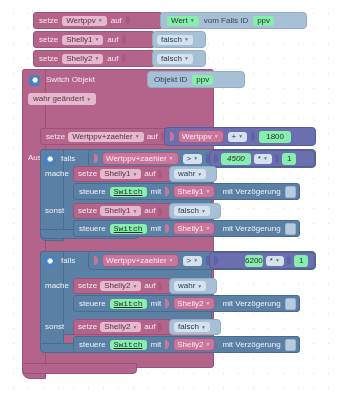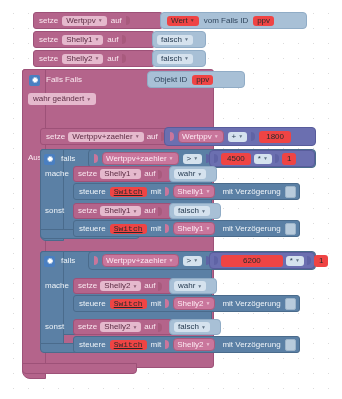--- a/index.html
+++ b/index.html
@@ -28,21 +28,21 @@
 
   
   .fld{
     display:inline-flex;align-items:center;gap:2px;
     background:#ffffff;border-radius:3px;
     padding:1px 4px;line-height:1;white-space:nowrap;
     font-size:8px;color:#2b2b2b;
   }
   .fld-pink{background:#e5b9cd;color:#5d2c44;}
   .fld-blue{background:#d5e2ee;color:#24394f;}
-  .fld-white{background:#ef4444;color:#2b2b2b;}
+  .fld-white{background:#86efac;color:#2b2b2b;}
   .fld-underline{text-decoration:underline;font-family:Liberation Mono, monospace;}
   .caret{font-size:5px;opacity:.65;line-height:1;}
 
   
   .rep{
     display:inline-flex;align-items:center;
     border-radius:4px;padding:1px 4px 1px 3px;height:13px;
     box-sizing:border-box;
   }
   .rep-pink{background:#c9769c;border:1px solid #a85a7d;}
@@ -140,21 +140,21 @@
 <div class="blk pink" style="left:22px;top:69px;width:24px;height:310px;border-radius:3px 0 0 8px;"></div>
 
 <div class="blk pink" style="left:22px;top:363px;width:115px;height:11px;border-radius:0 0 4px 4px;"></div>
 
 <div style="position:absolute;left:26px;top:72px;width:185px;height:16px;display:flex;align-items:center;gap:6px;padding-left:3px;color:#fbe9f1;font-size:8px;">
   <span class="gear">
     <svg width="8" height="8" viewBox="0 0 16 16">
         <path fill="#ffffff" d="M8 5.2A2.8 2.8 0 1 0 8 10.8 2.8 2.8 0 0 0 8 5.2zm0 4.1A1.3 1.3 0 1 1 8 6.7a1.3 1.3 0 0 1 0 2.6zM14 9.1l-1.2-.5a4.9 4.9 0 0 0 0-1.2l1.2-.5-.9-2.1-1.2.5a4.9 4.9 0 0 0-.9-.9l.5-1.2-2.1-.9-.5 1.2a4.9 4.9 0 0 0-1.2 0L7.2 2.3l-2.1.9.5 1.2a4.9 4.9 0 0 0-.9.9l-1.2-.5-.9 2.1 1.2.5a4.9 4.9 0 0 0 0 1.2l-1.2.5.9 2.1 1.2-.5c.27.35.57.65.9.9l-.5 1.2 2.1.9.5-1.2a4.9 4.9 0 0 0 1.2 0l.5 1.2 2.1-.9-.5-1.2c.33-.25.63-.55.9-.9l1.2.5.9-2.1z"></path>
       </svg>
   </span>
-  <span class="lbl">Falls Falls</span>
+  <span class="lbl">Switch Objekt</span>
 </div>
 
 <div class="blk lightblue" style="left:147px;top:71px;width:98px;height:17px;border-radius:4px;">
   <div class="row" style="gap:5px;padding:0 6px;">
     <span class="lbl">Objekt ID</span>
     <span class="fld fld-white">ppv</span>
   </div>
 </div>
 
 <div style="position:absolute;left:28px;top:92px;height:14px;display:flex;align-items:center;">
@@ -224,21 +224,21 @@
       <span>&gt;</span>
       <span class="caret">▼</span>
     </span>
     <span class="plug plug-blue" style="background:#5f63a5;"></span>
   </div>
 </div>
 
 <div class="blk indigo" style="left:209px;top:150px;width:106px;height:17px;border-radius:4px;">
   <div class="row" style="gap:3px;padding:0 4px;">
     <span class="plug plug-indigo"></span>
-    <span class="fld fld-white" style="padding:2px 6px;">4500</span>
+    <span class="fld fld-white" style="padding:2px 6px;font-style:italic;">4500</span>
     <span class="fld fld-blue">
       <span>*</span>
       <span class="caret">▼</span>
     </span>
     <span class="plug plug-indigo"></span>
     <span class="fld fld-white" style="padding:2px 5px;">1</span>
   </div>
 </div>
 
 <div class="lbl" style="position:absolute;left:45px;top:170px;color:#eef3f8;font-size:8px;">mache</div>
@@ -339,21 +339,21 @@
       <span>&gt;</span>
       <span class="caret">▼</span>
     </span>
     <span class="plug plug-blue" style="background:#5f63a5;"></span>
   </div>
 </div>
 
 <div class="blk indigo" style="left:209px;top:252px;width:106px;height:17px;border-radius:4px;">
   <div class="row" style="gap:3px;padding:0 4px;">
     <span class="plug plug-indigo"></span>
-    <span class="fld fld-white" style="padding:2px 22px;">6200</span>
+    <span class="fld fld-white" style="padding:2px 0;margin-left:24px;">6200</span>
     <span class="fld fld-blue">
       <span>*</span>
       <span class="caret">▼</span>
     </span>
     <span class="plug plug-indigo"></span>
     <span class="fld fld-white" style="padding:2px 5px;">1</span>
   </div>
 </div>
 
 <div class="lbl" style="position:absolute;left:45px;top:282px;color:#eef3f8;font-size:8px;">mache</div>

